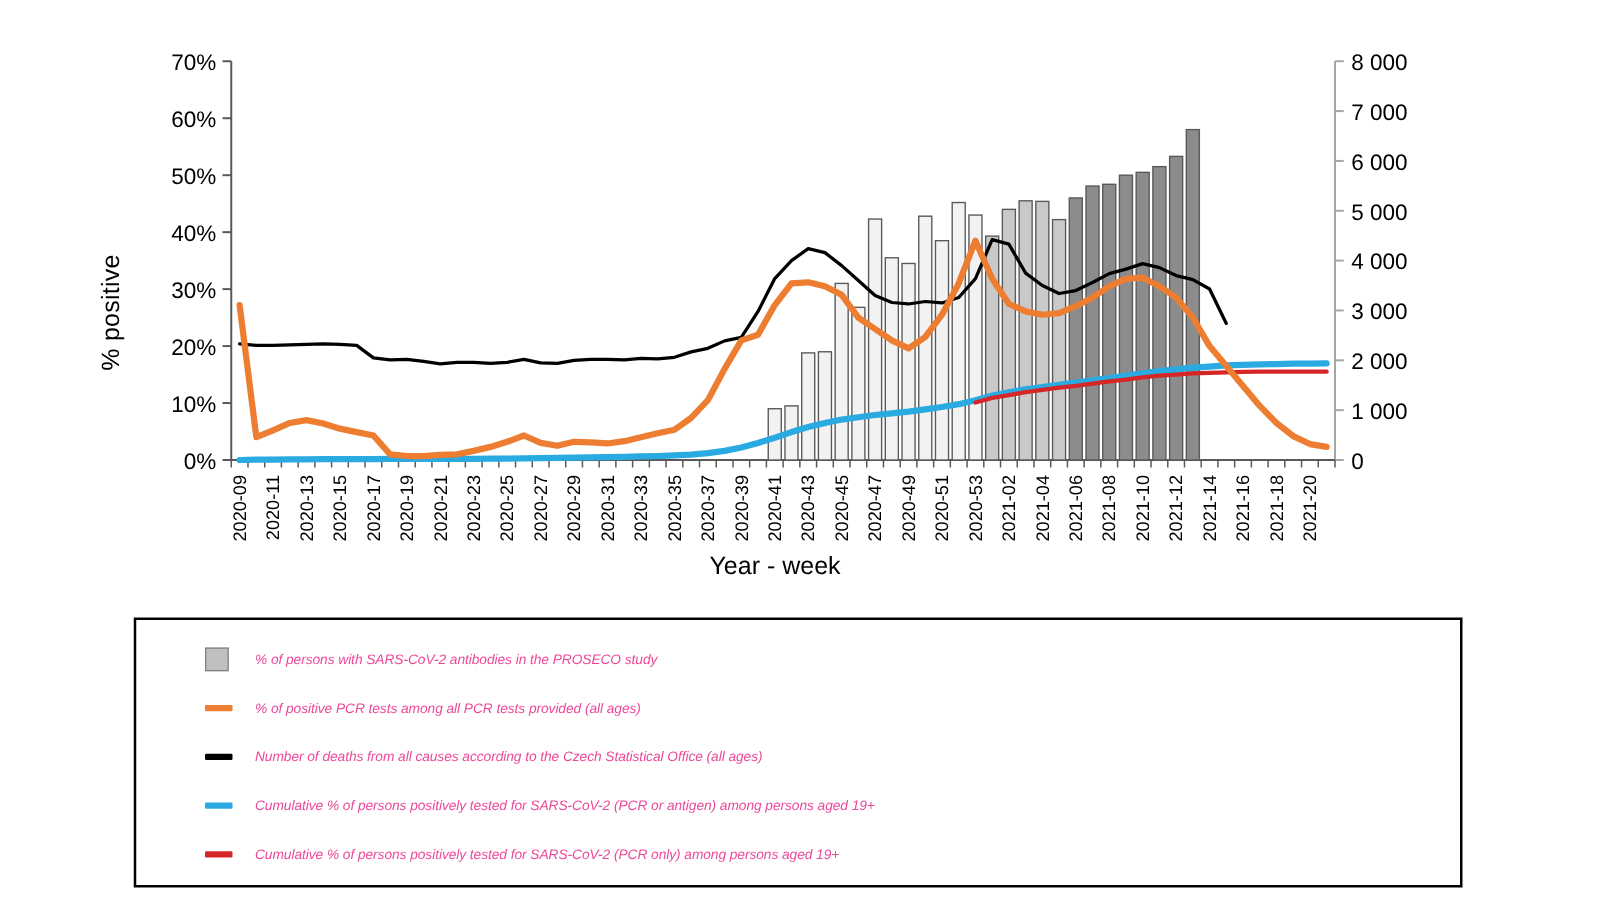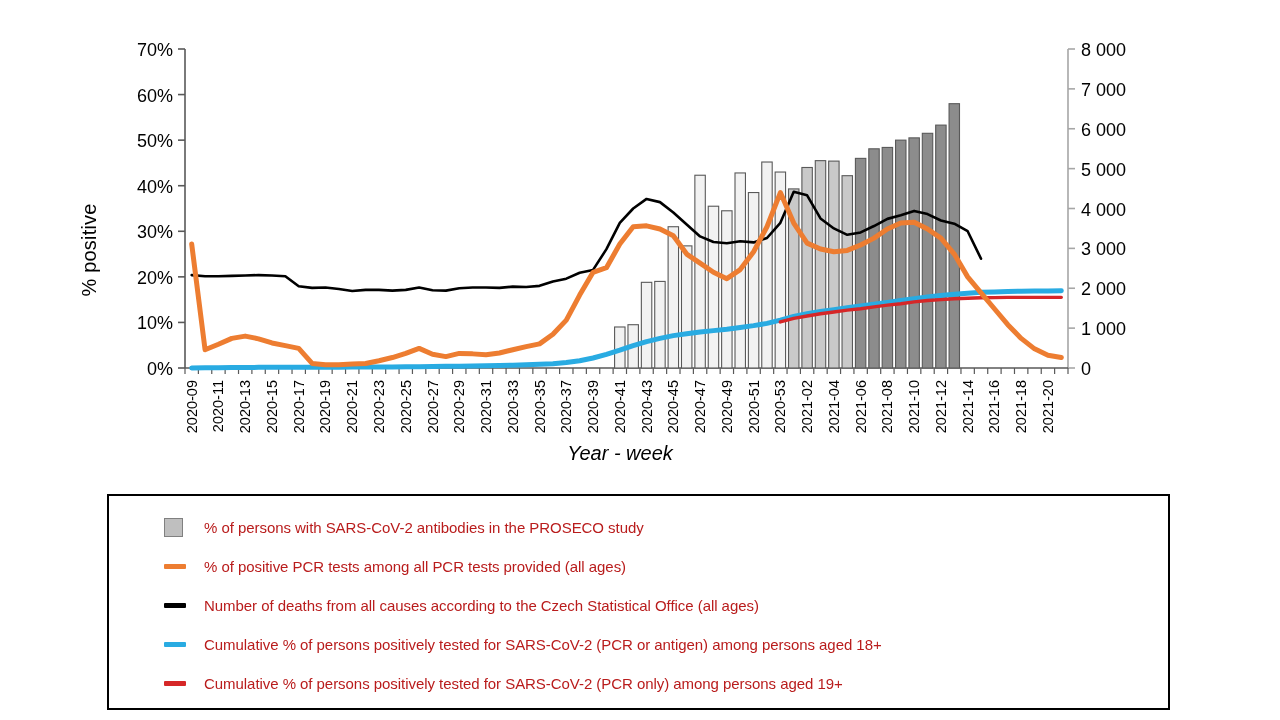--- a/index.html
+++ b/index.html
@@ -46,21 +46,20 @@
     transform-origin: 100px 100px;
     letter-spacing: 0.2px;
   }
   .axis-title-x {
     position: absolute;
     left: 440px;
     top: 442px;
     width: 360px;
     text-align: center;
     font-size: 20px;
-    font-style: italic;
   }
 
   
   .legend-box {
     position: absolute;
     left: 107px;
     top: 494px;
     width: 1063px;
     height: 216px;
     border: 2px solid #000000;
@@ -93,24 +92,25 @@
     border: 1px solid #808080;
     box-sizing: border-box;
   }
   .sw-line {
     width: 22px;
     height: 4px;
     border-radius: 1px;
   }
   .sw-line.thick { height: 5px; }
   .legend-label {
-    font-size: 15px;
-    color: #b91c1c;
+    font-size: 11px;
+    color: #ec4899;
     white-space: nowrap;
     letter-spacing: -0.05px;
+    font-style: italic;
   }
 </style>
 </head>
 <body>
 
 <div class="figure">
 
   <div class="chart-wrap">
     <svg class="chart-svg" id="chart-svg" width="1280" height="485">
         <line x1="185" y1="49" x2="185" y2="368" stroke="#595959" stroke-width="1.6"></line>
@@ -304,21 +304,21 @@
         <div class="legend-row">
           <div class="legend-swatch-wrap">
             <div class="sw-line thick" style="background: rgb(0, 0, 0);"></div>
           </div>
           <div class="legend-label">Number of deaths from all causes according to the Czech Statistical Office (all ages)</div>
         </div>
         <div class="legend-row">
           <div class="legend-swatch-wrap">
             <div class="sw-line thick" style="background: rgb(41, 171, 226);"></div>
           </div>
-          <div class="legend-label">Cumulative % of persons positively tested for SARS-CoV-2 (PCR or antigen) among persons aged 18+</div>
+          <div class="legend-label">Cumulative % of persons positively tested for SARS-CoV-2 (PCR or antigen) among persons aged 19+</div>
         </div>
         <div class="legend-row">
           <div class="legend-swatch-wrap">
             <div class="sw-line thick" style="background: rgb(214, 39, 40);"></div>
           </div>
           <div class="legend-label">Cumulative % of persons positively tested for SARS-CoV-2 (PCR only) among persons aged 19+</div>
         </div>
       </div>
   </div>
 

